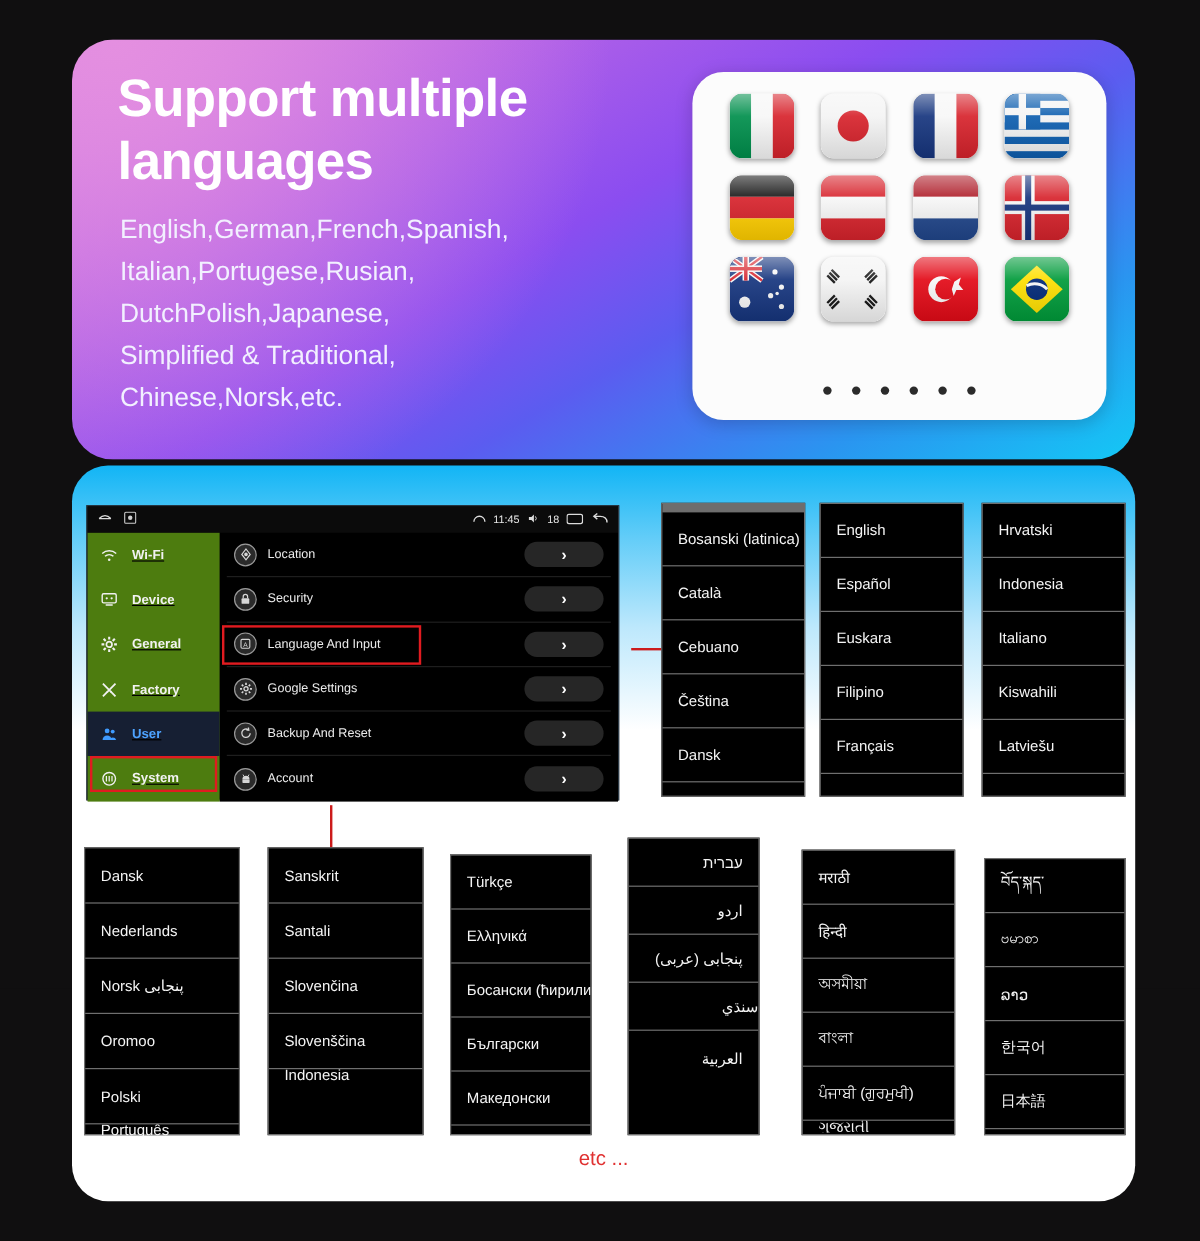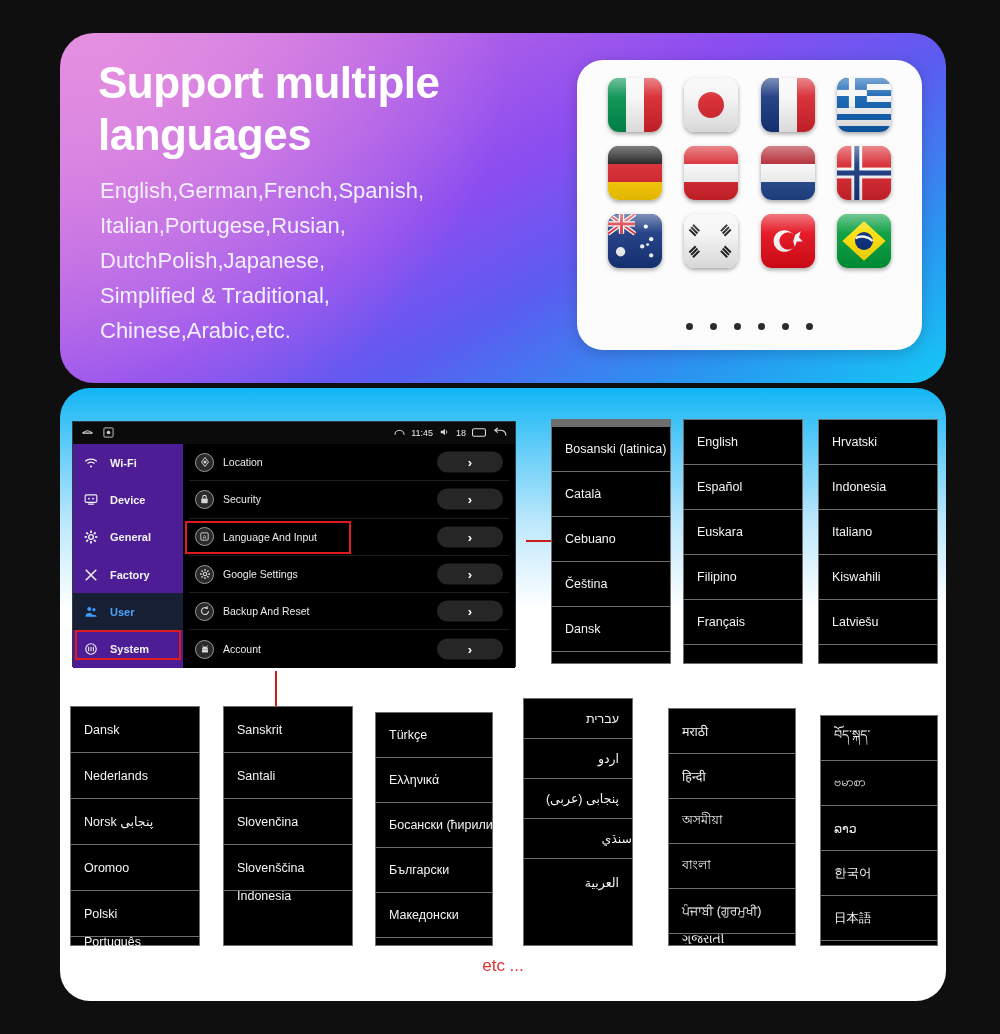--- a/index.html
+++ b/index.html
@@ -63,34 +63,34 @@
   .lower{
     position:absolute; left:60px; top:388px; width:886px; height:613px;
     border-radius:30px;
     background:linear-gradient(180deg,#12b5f5 0%, #64cdf8 10%, #bde8fc 22%, #ffffff 36%, #ffffff 100%);
     overflow:hidden;
   }
 
   
   .headunit{
     position:absolute; left:12px; top:33px; width:444px; height:246px;
-    background:#000; border:1px solid #2c3a46;
+    background:#000; border:1px solid #2c3a46;text-decoration:underline;
   }
   .hu-status{
     position:relative; height:22px; background:#0b0b0b;
     display:flex; align-items:center;
   }
   .hu-status .left{ display:flex; align-items:center; gap:9px; padding-left:8px; }
   .hu-status .right{
     position:absolute; right:8px; top:0; height:22px;
     display:flex; align-items:center; gap:6px;
     color:#e8e8e8; font-size:9px;
   }
   .hu-body{ display:flex; height:224px; }
-  .hu-side{ width:110px; background:#4c1d95; position:relative; }
+  .hu-side{ width:110px; background:#4d7c0f; position:relative; }
   .hu-side-item{
     height:37.3px; display:flex; align-items:center; gap:12px; padding-left:10px;
     color:#f2f2f2; font-size:11px; font-weight:bold;
   }
   .hu-side-item.active{ background:#161f33; color:#4da3ff; }
   .hu-side-item .ic{ width:15px; height:15px; display:flex; align-items:center; justify-content:center; }
   .hu-main{ flex:1; background:#000; padding:0 6px; }
   .hu-row{
     height:37.3px; display:flex; align-items:center; gap:9px;
     border-bottom:1px solid #1e1e1e; padding-left:6px; position:relative;
@@ -154,21 +154,21 @@
     <h1 class="hero-title">
       <span>Support multiple</span><br>
       <span>languages</span>
     </h1>
 
     <div class="hero-list">
       <div>English,German,French,Spanish,</div>
       <div>Italian,Portugese,Rusian,</div>
       <div>DutchPolish,Japanese,</div>
       <div>Simplified &amp; Traditional,</div>
-      <div>Chinese,Arabic,etc.</div>
+      <div>Chinese,Norsk,etc.</div>
     </div>
 
     <div class="flags-card">
       <div class="flag-grid">
 
         <div class="flag">
           <svg viewBox="0 0 30 30">
               <rect width="10" height="30" fill="#008f4c"></rect>
               <rect x="10" width="10" height="30" fill="#f7f7f7"></rect>
               <rect x="20" width="10" height="30" fill="#d7232c"></rect>

